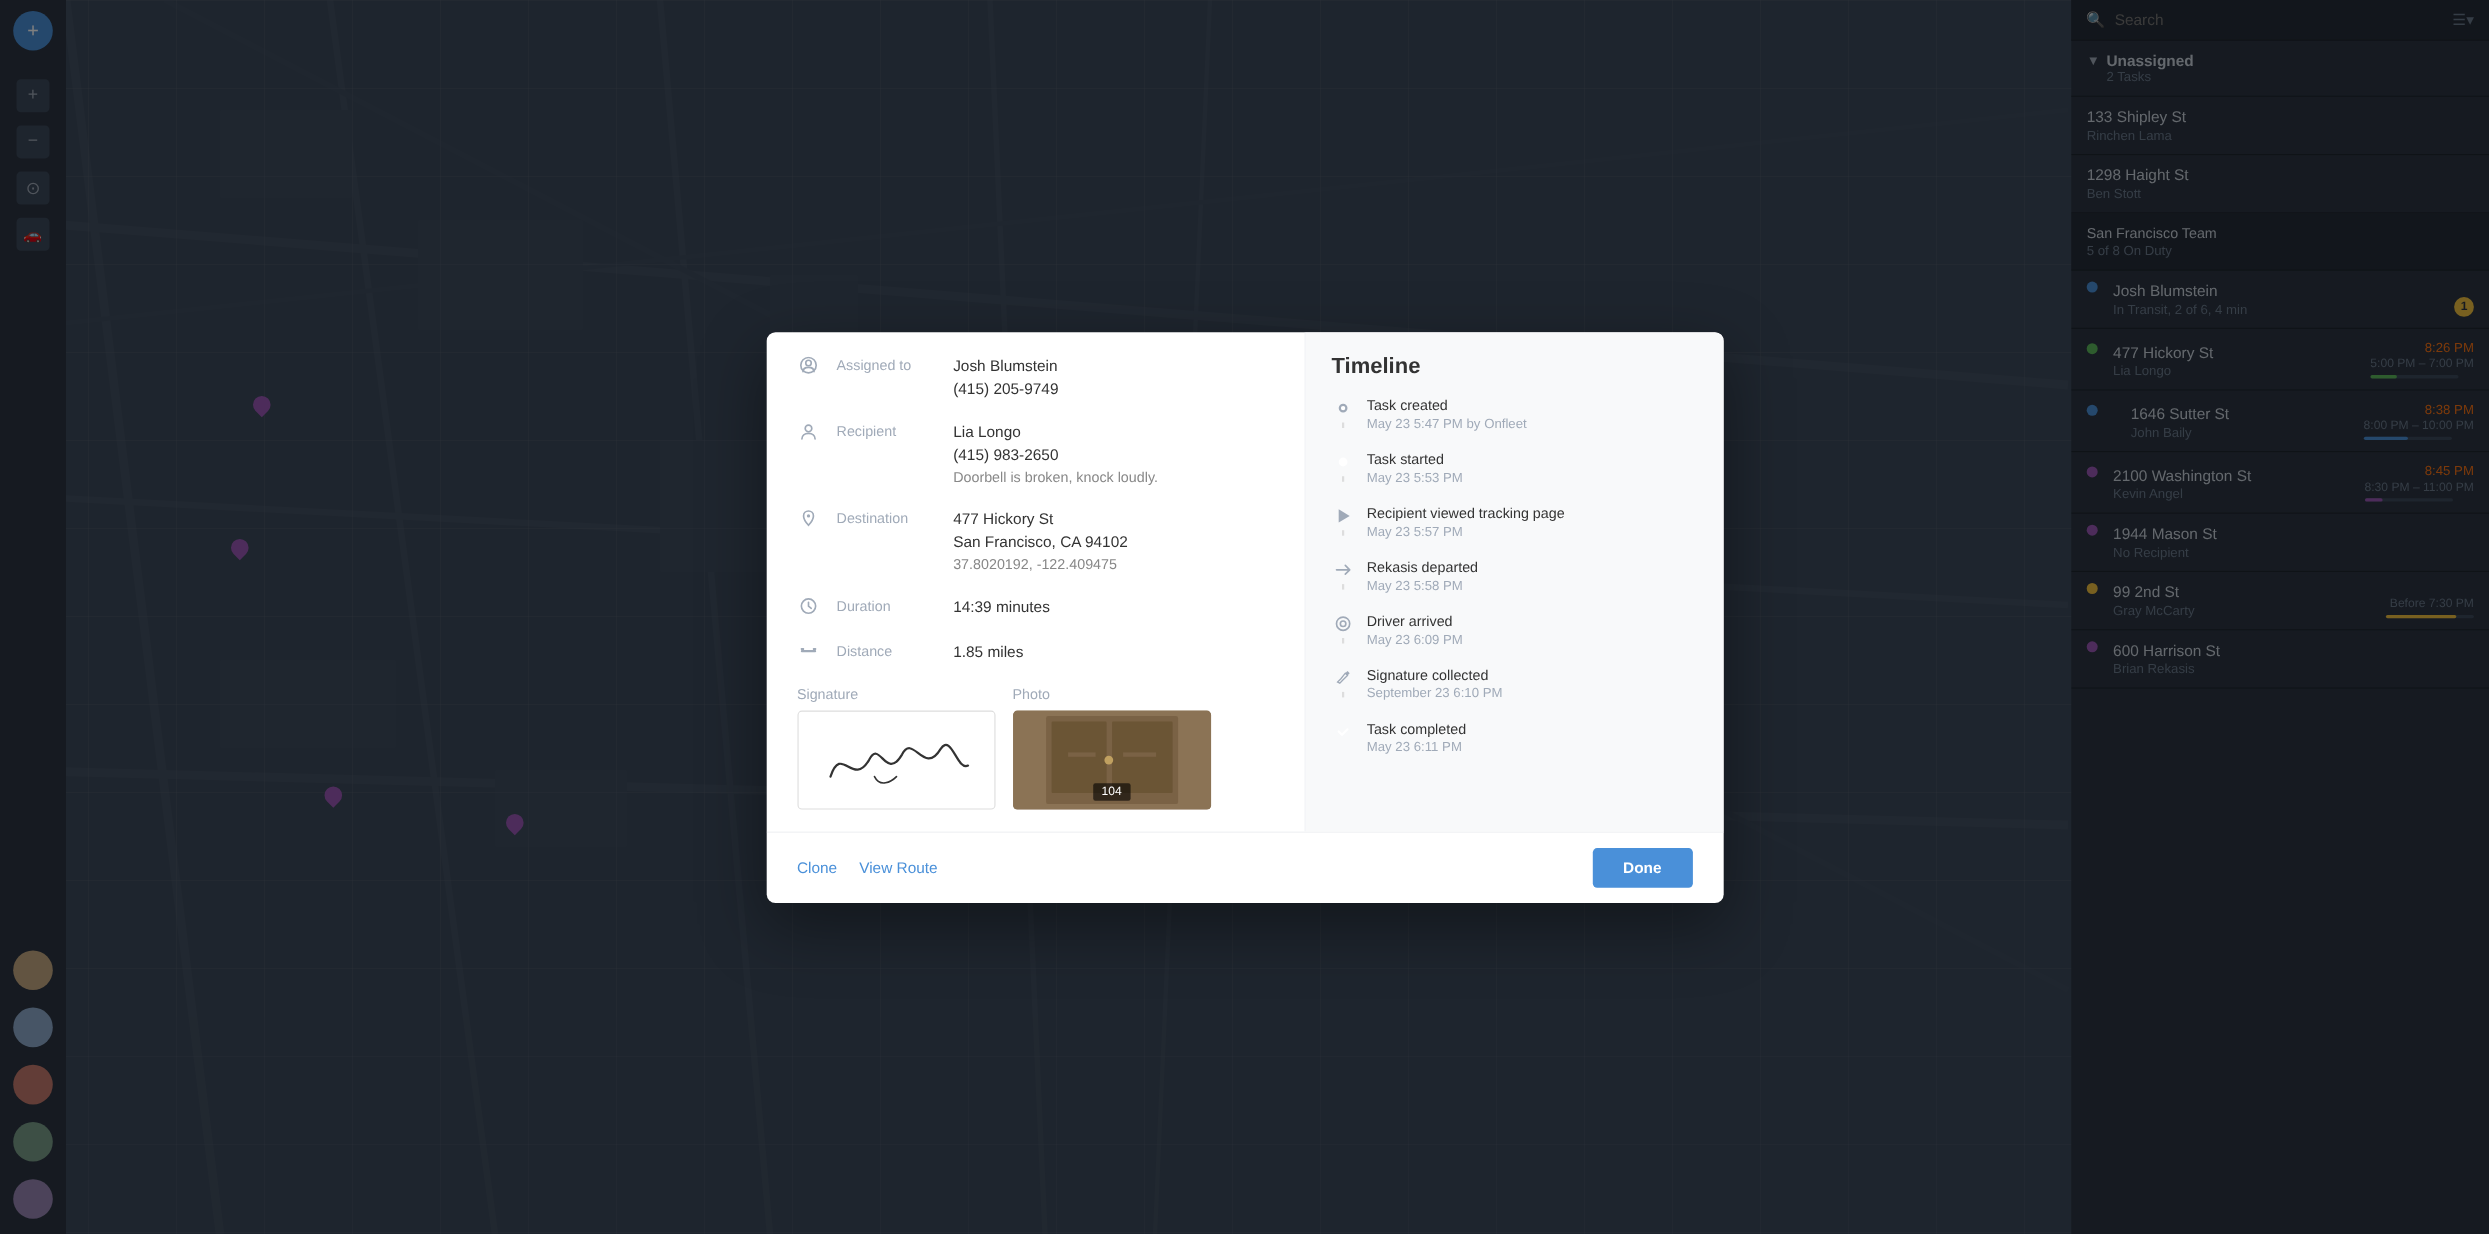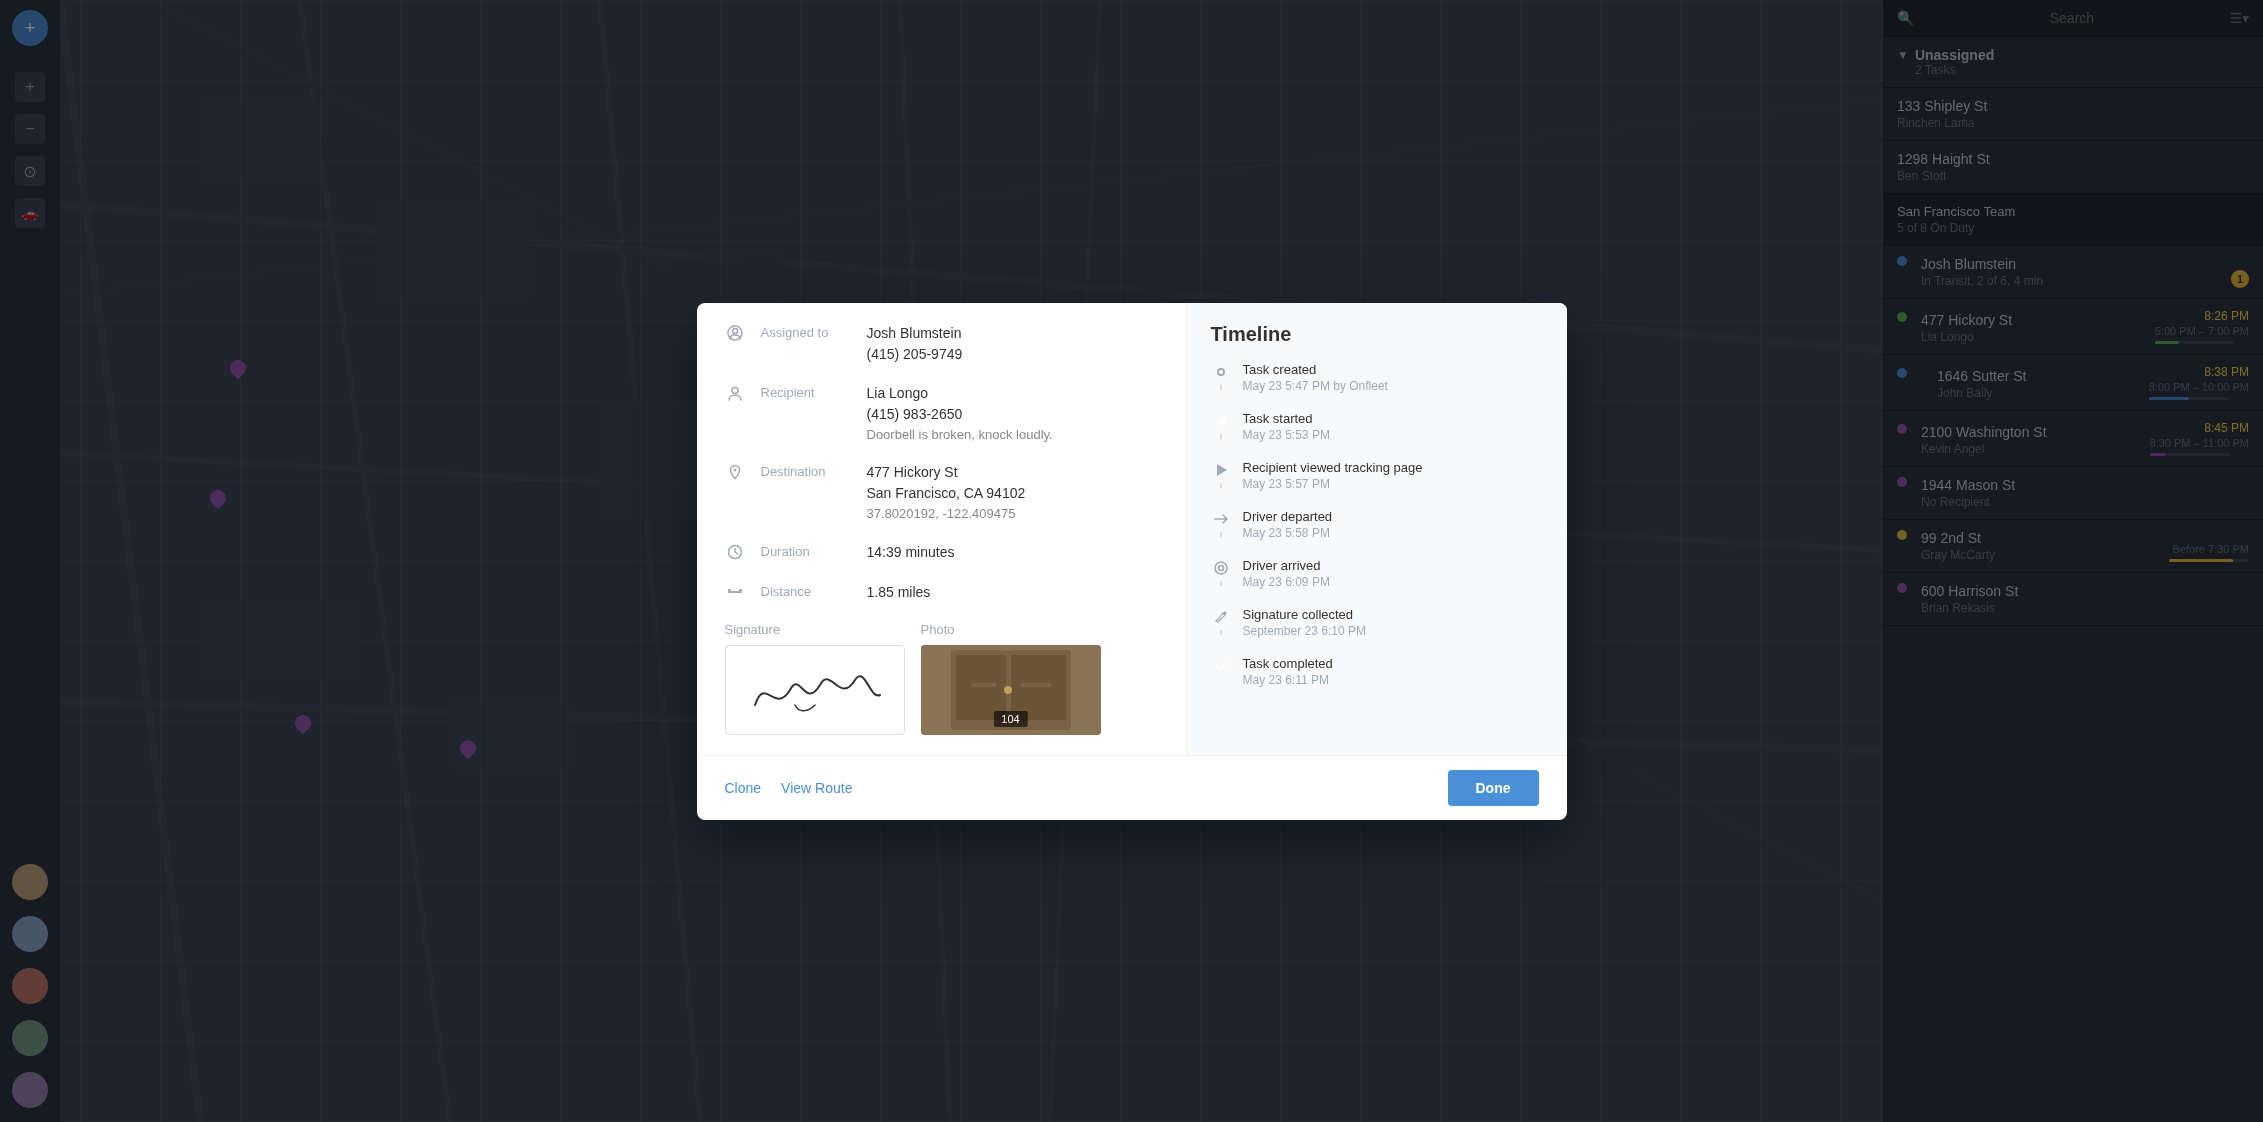--- a/index.html
+++ b/index.html
@@ -111,21 +111,20 @@
       color: #6b7a8d;
       font-size: 14px;
     }
     .search-input {
       background: transparent;
       border: none;
       outline: none;
       color: #e5e5e5;
       font-size: 14px;
       flex: 1;
-      text-align: center;
     }
     .list-icon {
       color: #6b7a8d;
       font-size: 14px;
       cursor: pointer;
     }
 
     .panel-section {
       padding: 10px 14px;
       border-bottom: 1px solid #1e262f;
@@ -168,21 +167,21 @@
       color: #c8d0da;
       font-size: 14px;
       font-weight: 500;
     }
     .route-item-sub {
       color: #6b7a8d;
       font-size: 12px;
       margin-top: 2px;
     }
     .route-item-time {
-      color: #fde047;
+      color: #f97316;
       font-size: 12px;
       white-space: nowrap;
     }
     .route-item-time-range {
       color: #6b7a8d;
       font-size: 11px;
       margin-top: 2px;
       text-align: right;
     }
     .dot-indicator {
@@ -843,21 +842,21 @@
         <div class="timeline-item">
           <div class="timeline-icon-wrap">
             <div class="timeline-icon tl-departed">
               <svg width="16" height="16" viewBox="0 0 16 16" fill="none">
                 <path d="M2 8H14M10 4l4 4-4 4" stroke="#a0aab8" stroke-width="1.5" stroke-linecap="round" stroke-linejoin="round"></path>
               </svg>
             </div>
             <div class="timeline-line-dot" style="height:24px"></div>
           </div>
           <div class="timeline-content">
-            <div class="timeline-event-name">Driver departed</div>
+            <div class="timeline-event-name">Rekasis departed</div>
             <div class="timeline-event-time">May 23 5:58 PM</div>
           </div>
         </div>
 
         <div class="timeline-item">
           <div class="timeline-icon-wrap">
             <div class="timeline-icon tl-arrived">
               <svg width="16" height="16" viewBox="0 0 16 16" fill="none">
                 <circle cx="8" cy="8" r="6" stroke="#a0aab8" stroke-width="1.5"></circle>
                 <circle cx="8" cy="8" r="2.5" stroke="#a0aab8" stroke-width="1.5"></circle>

